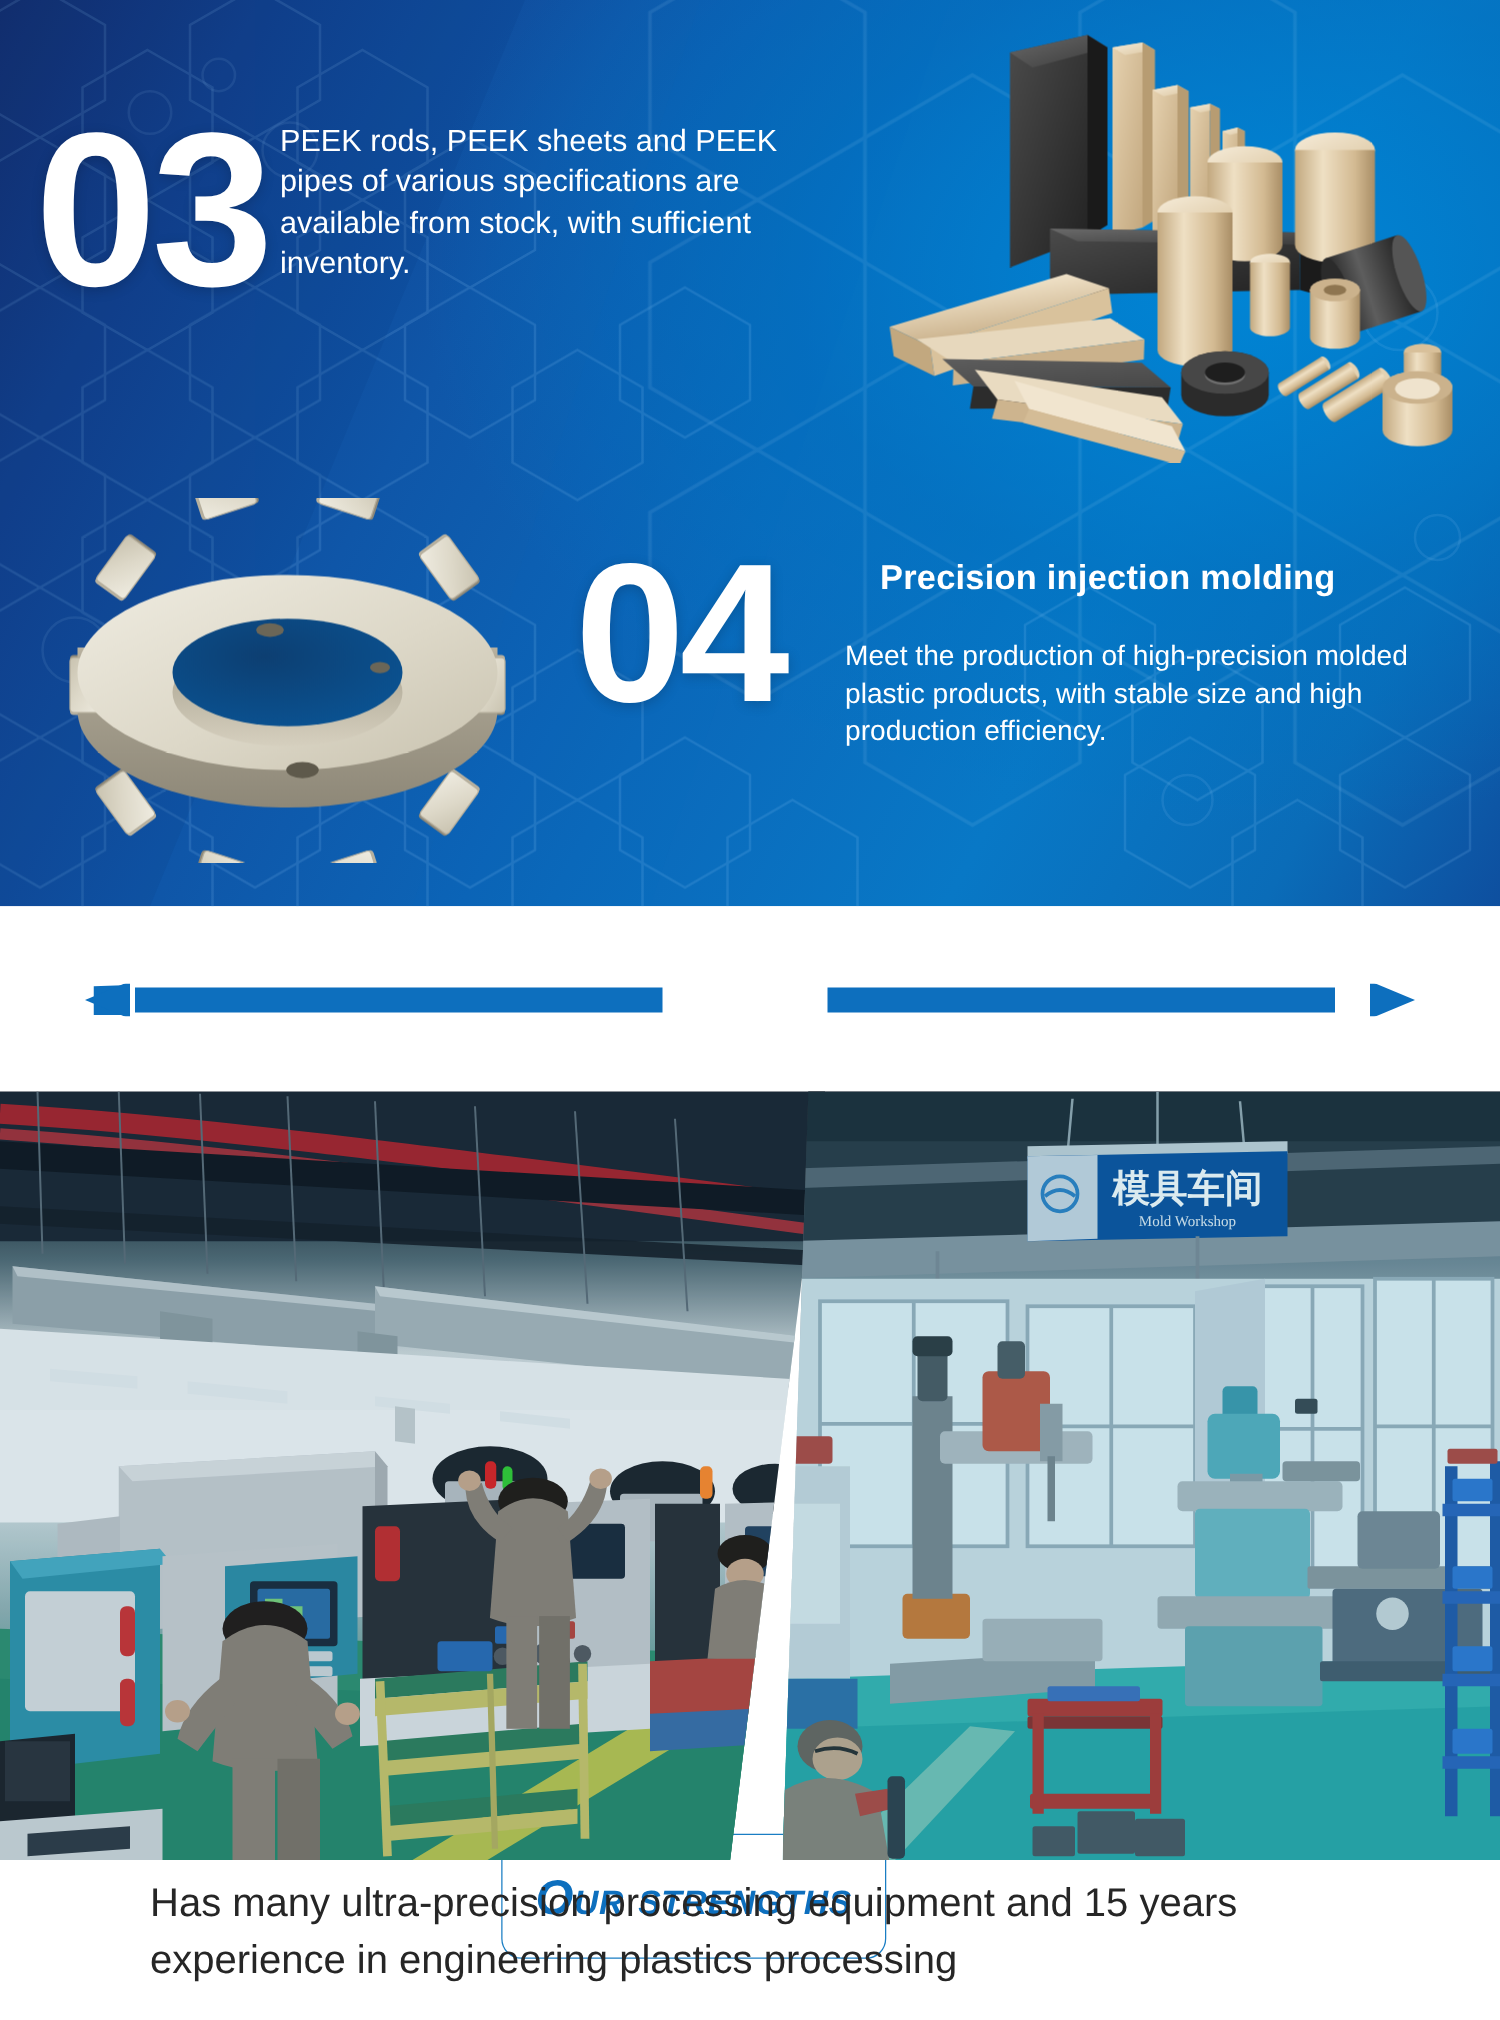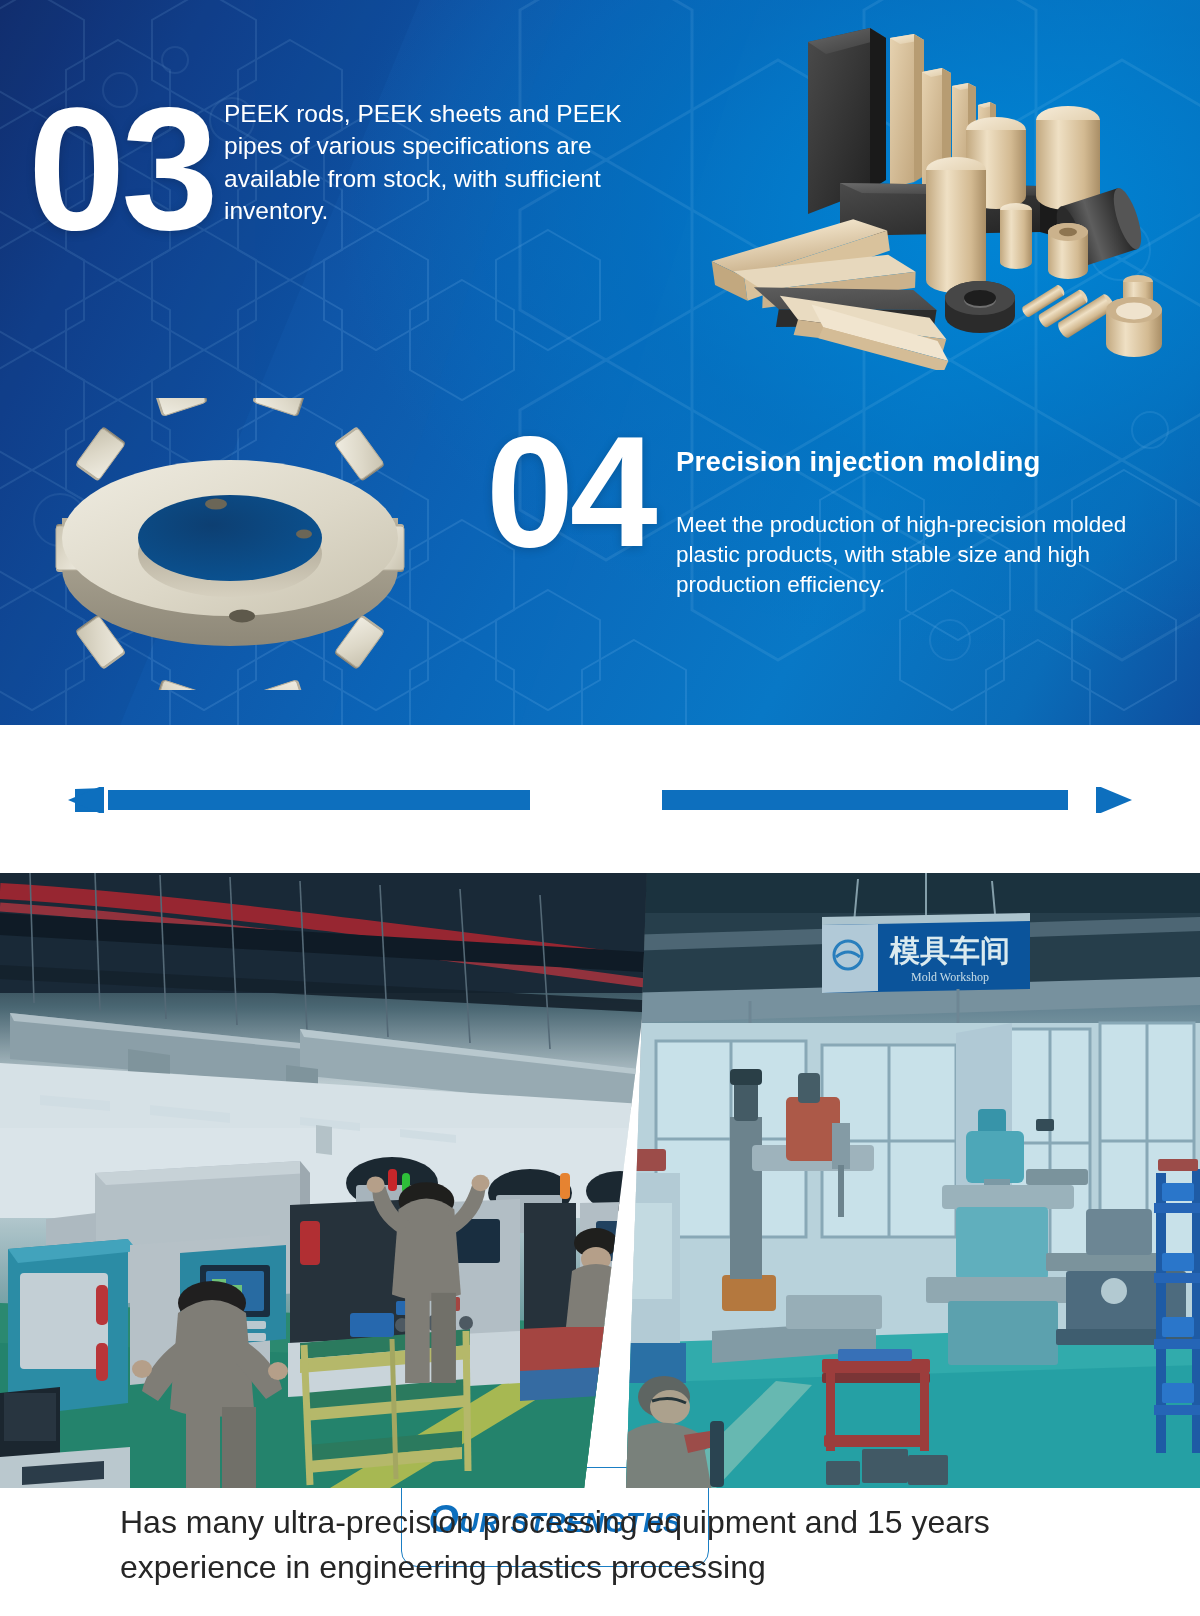--- a/index.html
+++ b/index.html
@@ -27,23 +27,23 @@
   .bignum{
     position:absolute; color:#fff; font-weight:bold; line-height:1;
     letter-spacing:-4px; text-shadow:0 2px 10px rgba(0,0,0,.18);
   }
   .sec03 .bignum{ left:28px; top:81px; font-size:175px; }
   .sec03 .txtblock{ position:absolute; left:224px; top:76px; width:440px; }
   .head3{ color:#fff; font-size:31px; font-weight:bold; letter-spacing:.3px; }
   .body3{ color:#fff; font-size:24.5px; line-height:1.32; margin-top:22px; }
 
   
-  .sec04 .bignum{ left:460px; top:412px; font-size:158px;margin-left:26px; }
+  .sec04 .bignum{ left:460px; top:428px; font-size:158px; }
   .sec04 .txtblock{ position:absolute; left:676px; top:446px; width:500px; }
-  .head4{ color:#fff; font-size:27.5px; font-weight:bold; letter-spacing:.2px; white-space:nowrap;}
+  .head4{ color:#fff; font-size:27.5px; font-weight:bold; letter-spacing:.2px; white-space:nowrap;margin-left:28px;}
   .body4{ color:#fff; font-size:22.5px; line-height:1.33; margin-top:32px; }
 
   
   .peek-cluster{ position:absolute; left:690px; top:10px; width:500px; height:360px; }
   .peek-cluster svg{ display:block; }
 
   
   .gear-wrap{ position:absolute; left:20px; top:398px; width:420px; height:292px; }
   .gear-wrap svg{ display:block; }
 

